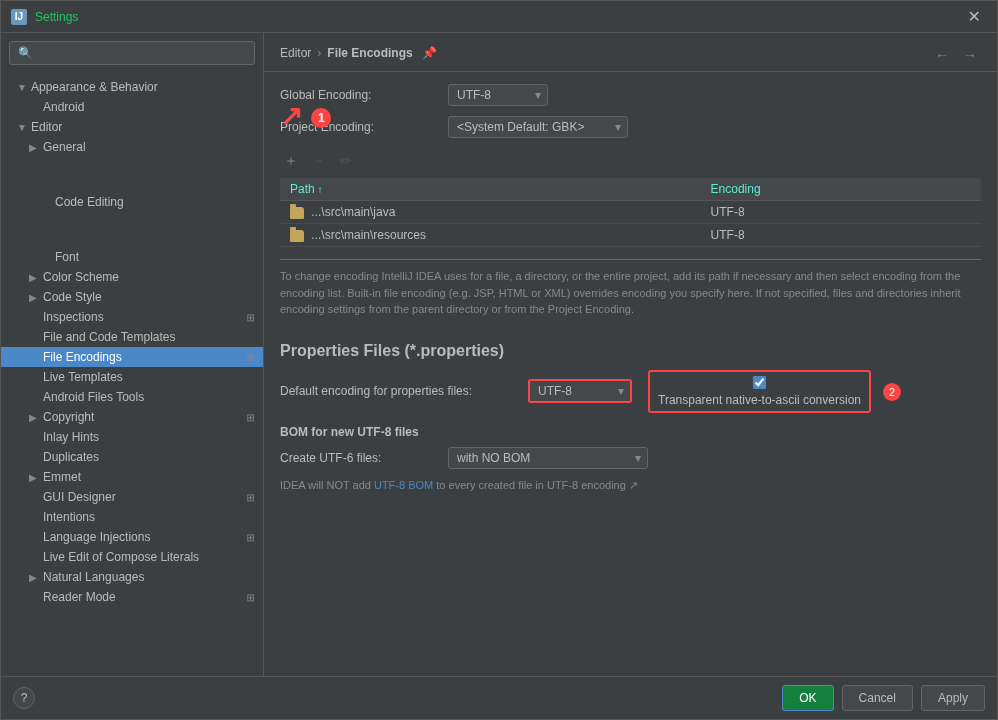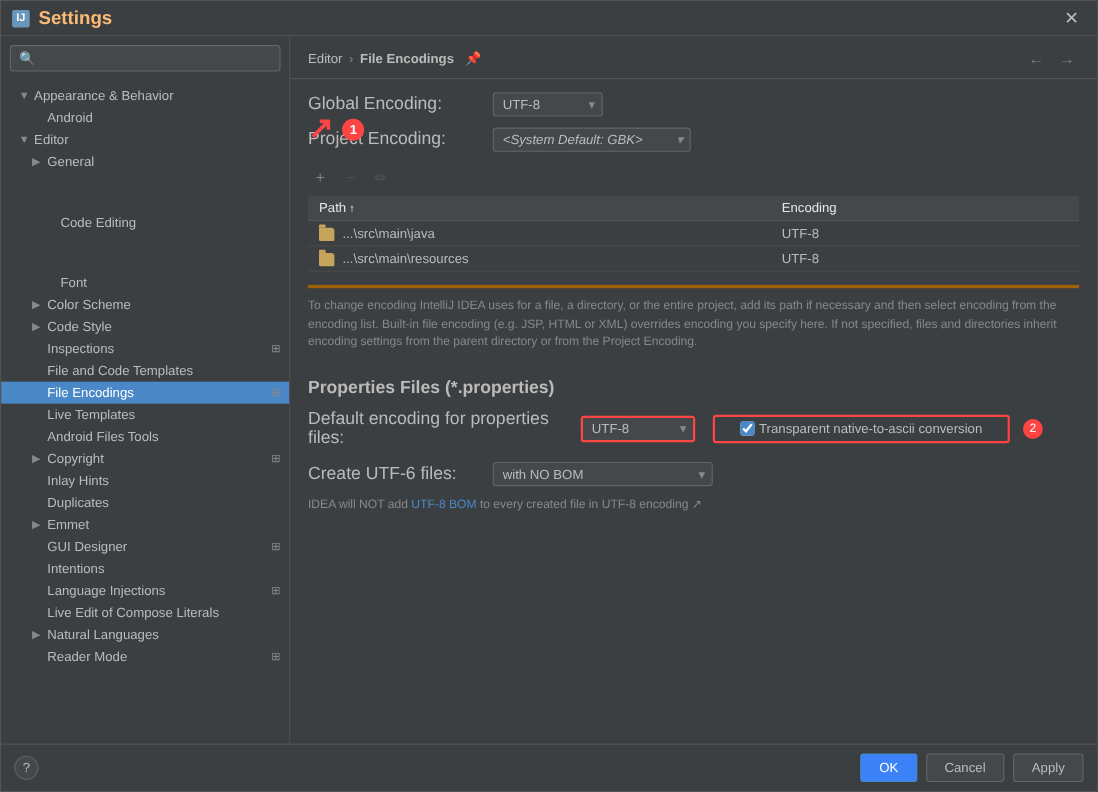--- a/index.html
+++ b/index.html
@@ -36,24 +36,23 @@
       background: #6897bb;
       border-radius: 2px;
       font-size: 10px;
       display: flex;
       align-items: center;
       justify-content: center;
       color: white;
       font-weight: bold;
     }
     .titlebar-title {
-      color: #fdba74;
-      font-size: 17px;
+      color: #22c55e;
+      font-size: 12px;
       flex: 1;
-      font-weight: bold;
     }
     .titlebar-close {
       cursor: pointer;
       color: #bbbbbb;
       font-size: 16px;
       padding: 2px 6px;
     }
     .content {
       display: flex;
       flex: 1;
@@ -163,21 +162,21 @@
     .form-row {
       display: flex;
       align-items: center;
       margin-bottom: 10px;
       gap: 8px;
     }
     .form-label {
       color: #bbbbbb;
       width: 160px;
       flex-shrink: 0;
-      font-size: 16px;
+      font-size: 12px;
     }
     .dropdown {
       background: #45484a;
       border: 1px solid #646464;
       border-radius: 3px;
       padding: 3px 24px 3px 8px;
       color: #bbbbbb;
       font-size: 12px;
       cursor: pointer;
       position: relative;
@@ -209,21 +208,21 @@
     }
     .tool-btn.disabled { color: #555; cursor: default; }
     .data-table {
       width: 100%;
       border-collapse: collapse;
       font-size: 12px;
       margin-bottom: 12px;
     }
     .data-table th {
       background: #45484a;
-      color: #e5e5e5;
+      color: #5eead4;
       padding: 4px 10px;
       text-align: left;
       border-bottom: 1px solid #555;
       font-weight: normal;
     }
     .data-table td {
       padding: 4px 10px;
       border-bottom: 1px solid #4a4a4a;
       color: #bbbbbb;
       margin-top: 44px;
@@ -248,21 +247,21 @@
       height: 3px;
       background: #c5a55a;
       border-radius: 1px 1px 0 0;
     }
     .info-text {
       color: #888;
       font-size: 11px;
       line-height: 1.5;
       margin-bottom: 16px;
       padding: 8px 0;
-      border-top: 3px solid #a16207;
+      border-top: 1px solid #a16207;
     }
     .section-title {
       color: #bbbbbb;
       font-weight: bold;
       margin-bottom: 10px;
       font-size: 16px;
     }
     .checkbox-item {
       display: flex;
       align-items: center;
@@ -299,21 +298,21 @@
     .bottom-left { display: flex; align-items: center; }
     .bottom-right { display: flex; gap: 8px; }
     .btn {
       padding: 5px 16px;
       border-radius: 3px;
       border: 1px solid #646464;
       cursor: pointer;
       font-size: 12px;
     }
     .btn-primary {
-      background: #3b82f6;
+      background: #15803d;
       border-color: #4a88c7;
       color: white;
     }
     .btn-default {
       background: #45484a;
       color: #bbbbbb;
     }
     .help-btn {
       width: 22px;
       height: 22px;
@@ -491,21 +490,21 @@
 
         <div class="form-row">
           <span class="form-label">Global Encoding:</span>
           <div class="dropdown">
             <span>UTF-8</span>
           </div>
         </div>
 
         <div class="form-row">
           <span class="form-label">Project Encoding:</span>
-          <div class="dropdown" style="min-width:180px;font-style:italic;">
+          <div class="dropdown" style="min-width:180px;">
             <span>&lt;System Default: GBK&gt;</span>
           </div>
         </div>
 
         <div class="table-toolbar">
           <button class="tool-btn" title="Add">＋</button>
           <button class="tool-btn disabled" title="Remove">－</button>
           <button class="tool-btn disabled" title="Edit">✏</button>
         </div>
 
@@ -546,33 +545,34 @@
         <div>
           <div class="section-title">Properties Files (*.properties)</div>
           <div class="form-row">
             <span class="form-label" style="width:240px;">Default encoding for properties files:</span>
             <div style="border: 2px solid #ff4444; display:inline-flex; align-items:center; border-radius:3px;">
               <div class="dropdown" style="border:none;">
                 <span>UTF-8</span>
               </div>
             </div>
             <div style="border: 2px solid #ff4444; display:inline-flex; align-items:center; border-radius:3px; margin-left:8px;">
-              <div class="checkbox-item" style="padding:4px 23px;">
+              <div class="checkbox-item" style="padding:4px 8px;flex-direction:column;">
                 <input type="checkbox" checked="" style="">
                 <span>Transparent native-to-ascii conversion</span>
               </div>
             </div>
 
             <span style="color:#ff4444; font-size:16px; margin-left:4px;">
               <span style="background:#ff4444; color:white; border-radius:50%; width:18px; height:18px; display:inline-flex; align-items:center; justify-content:center; font-size:11px;">2</span>
             </span>
           </div>
         </div>
 
         <div class="bom-section">
+          <div class="bom-title">BOM for new UTF-8 files</div>
           <div class="form-row">
             <span class="form-label">Create UTF-6 files:</span>
             <div class="dropdown" style="min-width:200px;">
               <span>with NO BOM</span>
             </div>
           </div>
           <div class="idea-note">
             IDEA will NOT add <a href="#">UTF-8 BOM</a> to every created file in UTF-8 encoding ↗
           </div>
         </div>

